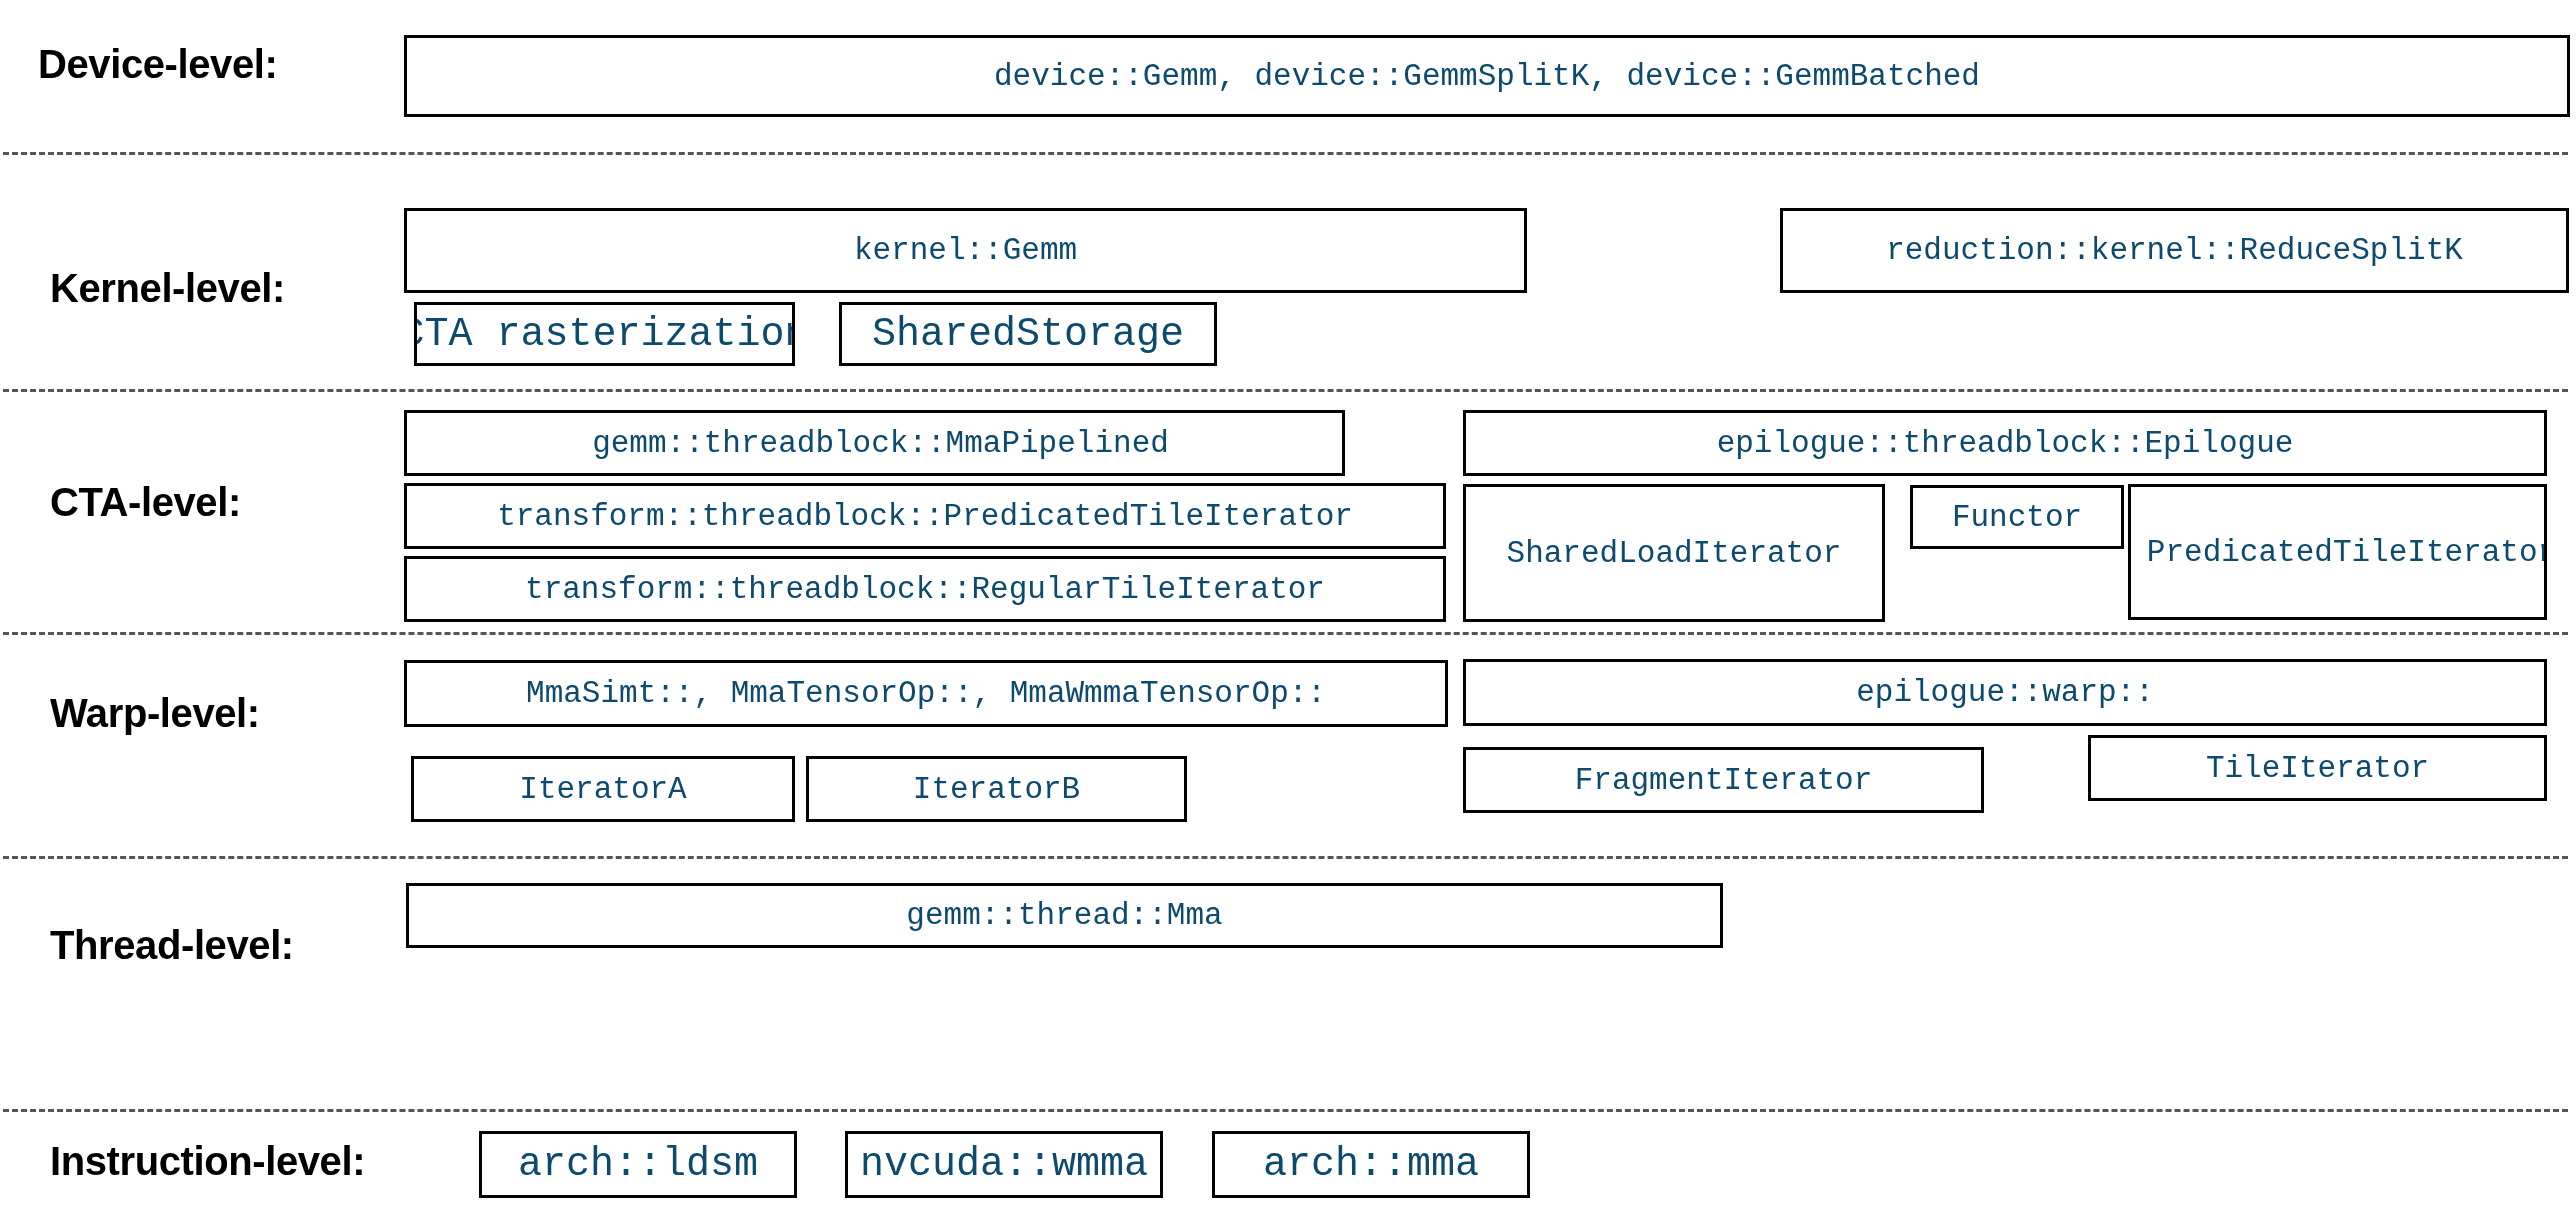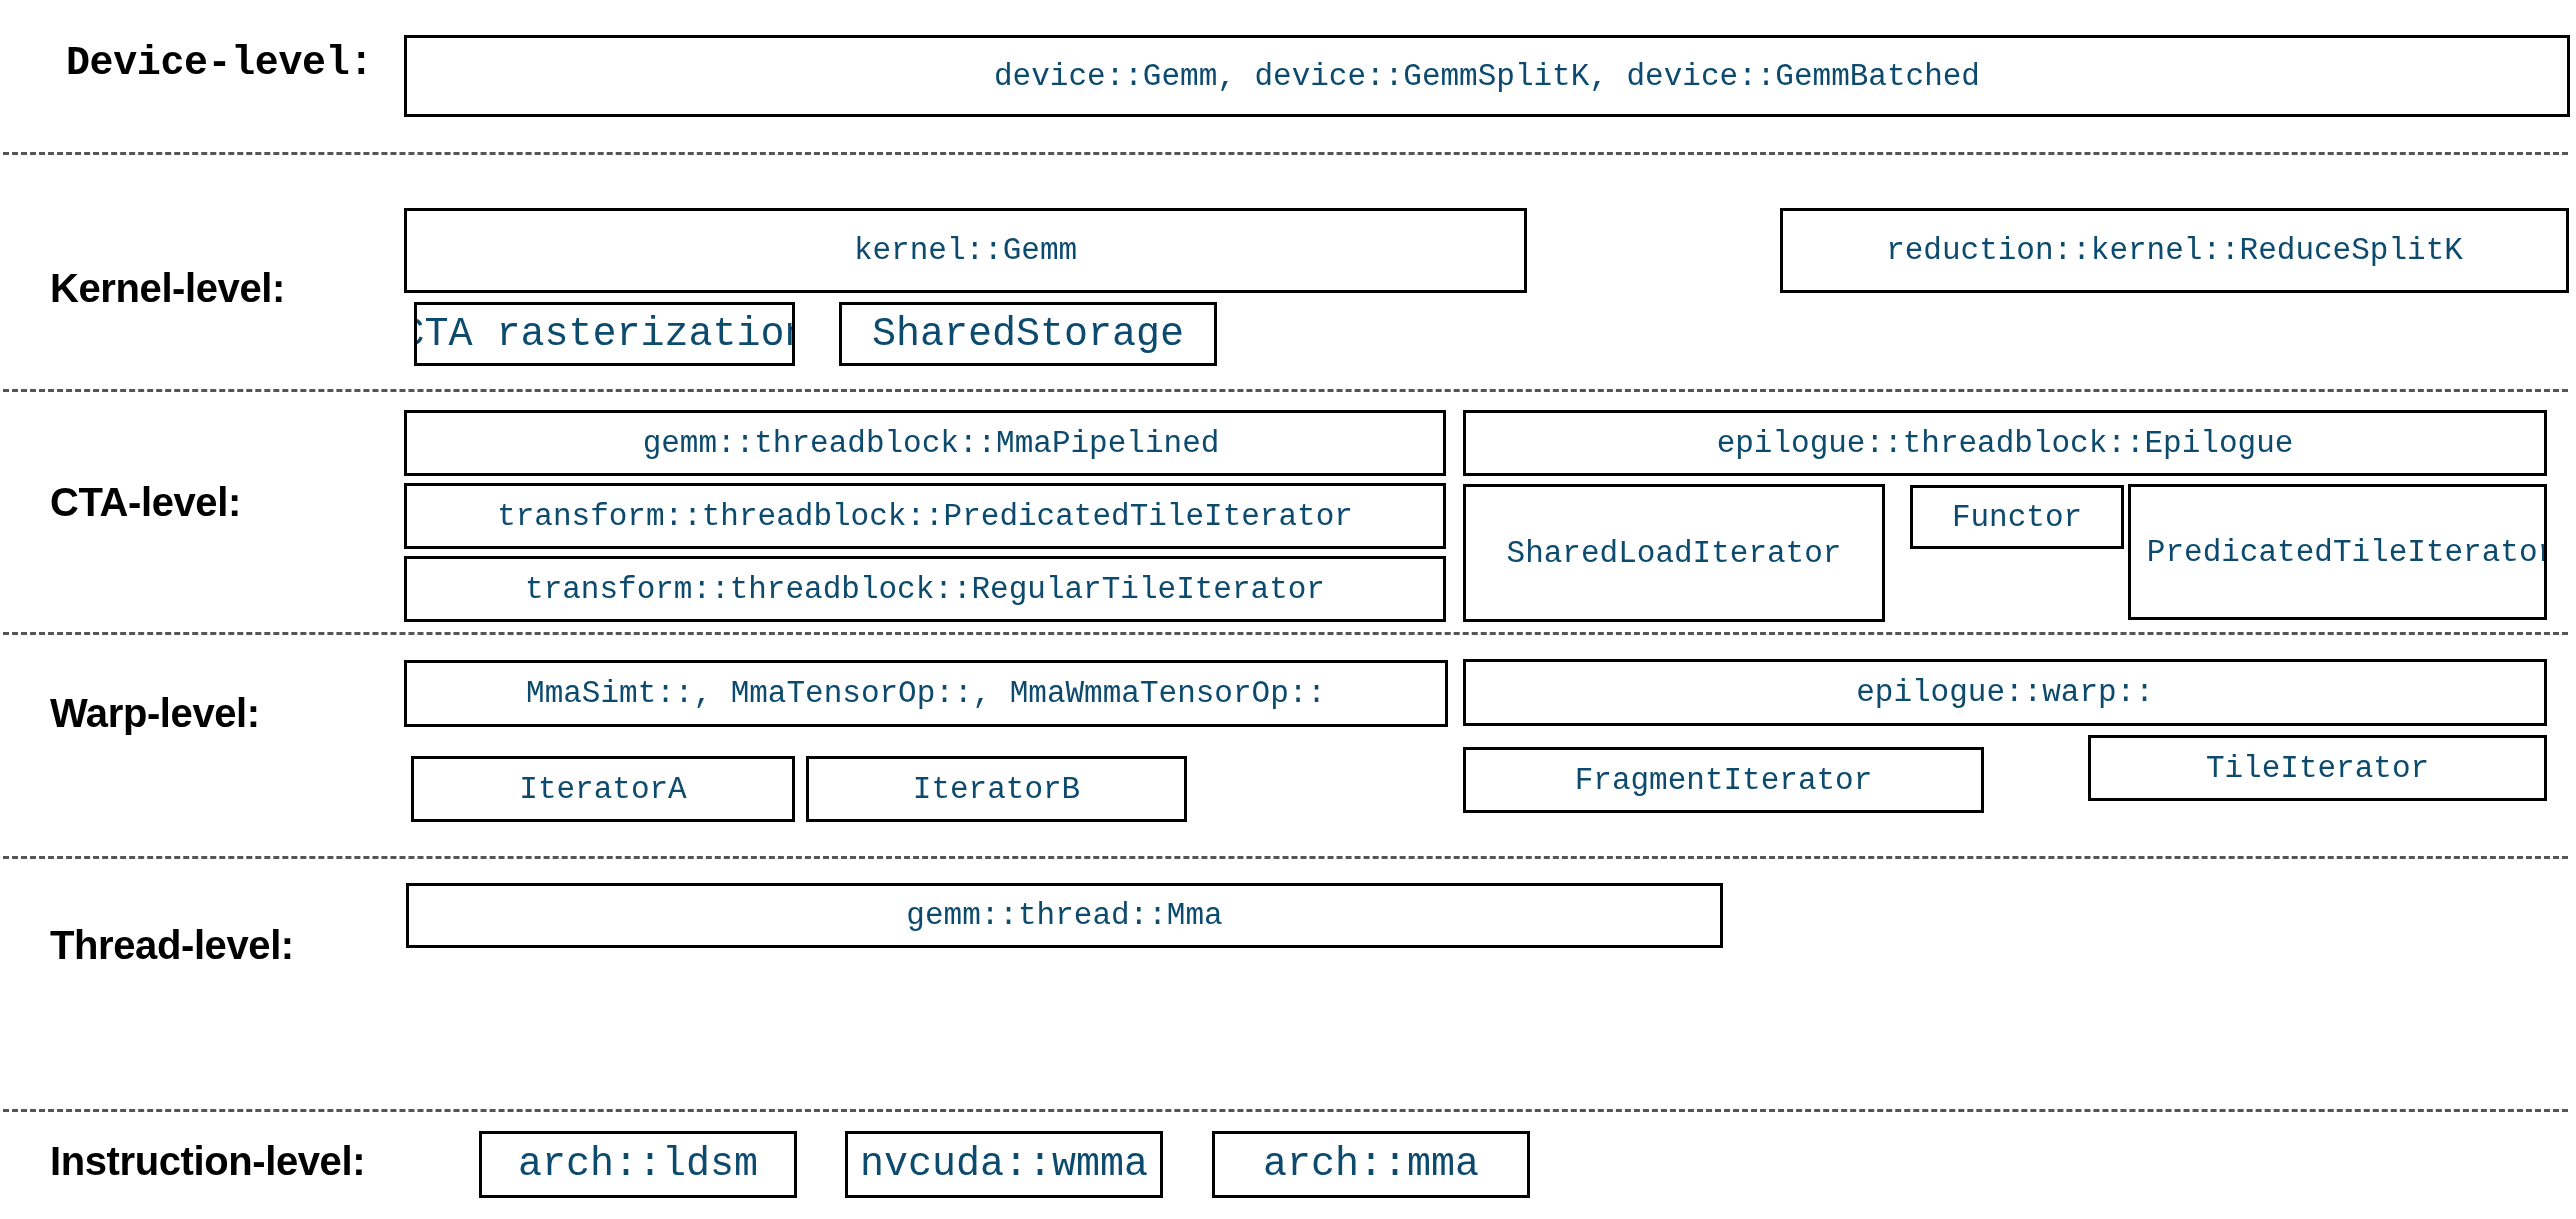--- a/index.html
+++ b/index.html
@@ -51,41 +51,41 @@
     overflow: hidden;
     letter-spacing: 0px;
   }
   .box.small { font-size: 40px; }
 </style>
 </head>
 <body>
 
 <div id="canvas">
 
-  <div class="level-label" style="left:66px; top:44px;font-family:Liberation Mono, monospace;">Device-level:</div>
+  <div class="level-label" style="left:38px; top:44px;">Device-level:</div>
 
   <div class="box" style="left:404px; top:35px; width:2166px; height:82px;">device::Gemm, device::GemmSplitK, device::GemmBatched</div>
 
   <div class="divider" style="top:152px;"></div>
 
   <div class="level-label" style="left:50px; top:268px;">Kernel-level:</div>
 
   <div class="box" style="left:404px; top:208px; width:1123px; height:85px;">kernel::Gemm</div>
 
   <div class="box" style="left:1780px; top:208px; width:789px; height:85px;">reduction::kernel::ReduceSplitK</div>
 
   <div class="box small" style="left:414px; top:302px; width:381px; height:64px;">CTA rasterization</div>
 
   <div class="box small" style="left:839px; top:302px; width:378px; height:64px;">SharedStorage</div>
 
   <div class="divider" style="top:389px;"></div>
 
   <div class="level-label" style="left:50px; top:482px;">CTA-level:</div>
 
-  <div class="box" style="left:404px; top:410px; width:1042px; height:66px;padding-left:12px;">gemm::threadblock::MmaPipelined</div>
+  <div class="box" style="left:404px; top:410px; width:941px; height:66px;padding-left:12px;">gemm::threadblock::MmaPipelined</div>
 
   <div class="box" style="left:404px; top:483px; width:1042px; height:66px;">transform::threadblock::PredicatedTileIterator</div>
 
   <div class="box" style="left:404px; top:556px; width:1042px; height:66px;">transform::threadblock::RegularTileIterator</div>
 
   <div class="box" style="left:1463px; top:410px; width:1084px; height:66px;">epilogue::threadblock::Epilogue</div>
 
   <div class="box" style="left:1463px; top:484px; width:422px; height:138px;">SharedLoadIterator</div>
 
   <div class="box" style="left:1910px; top:485px; width:214px; height:64px;">Functor</div>

